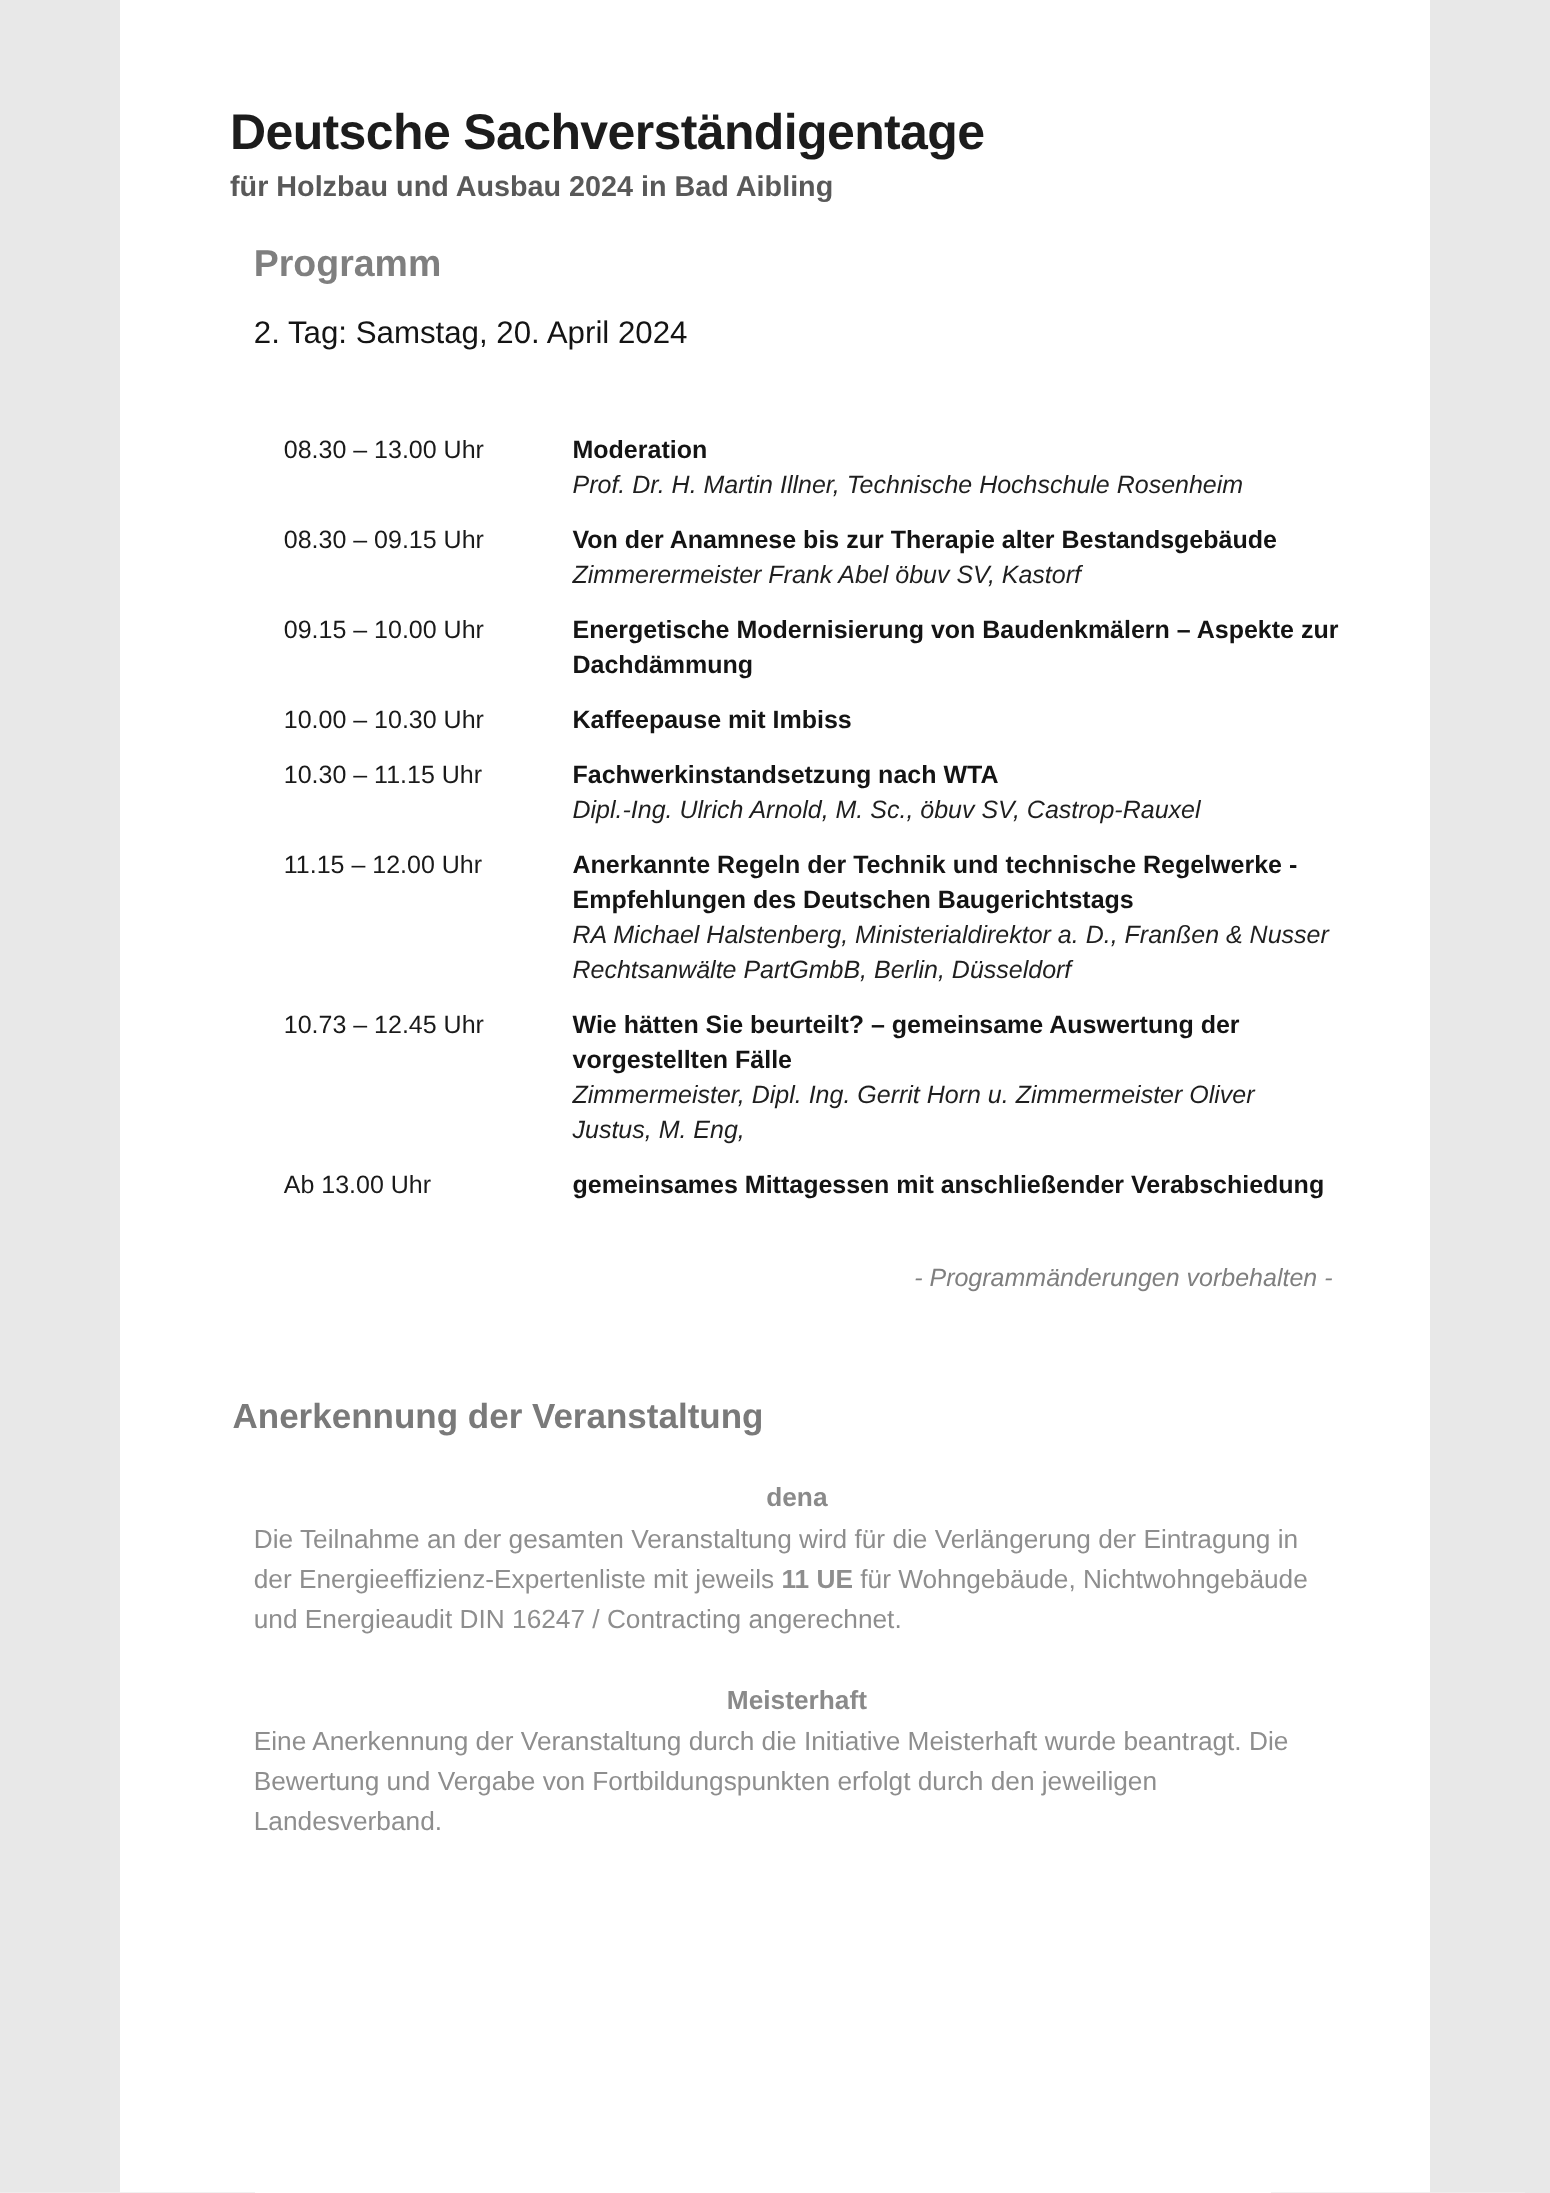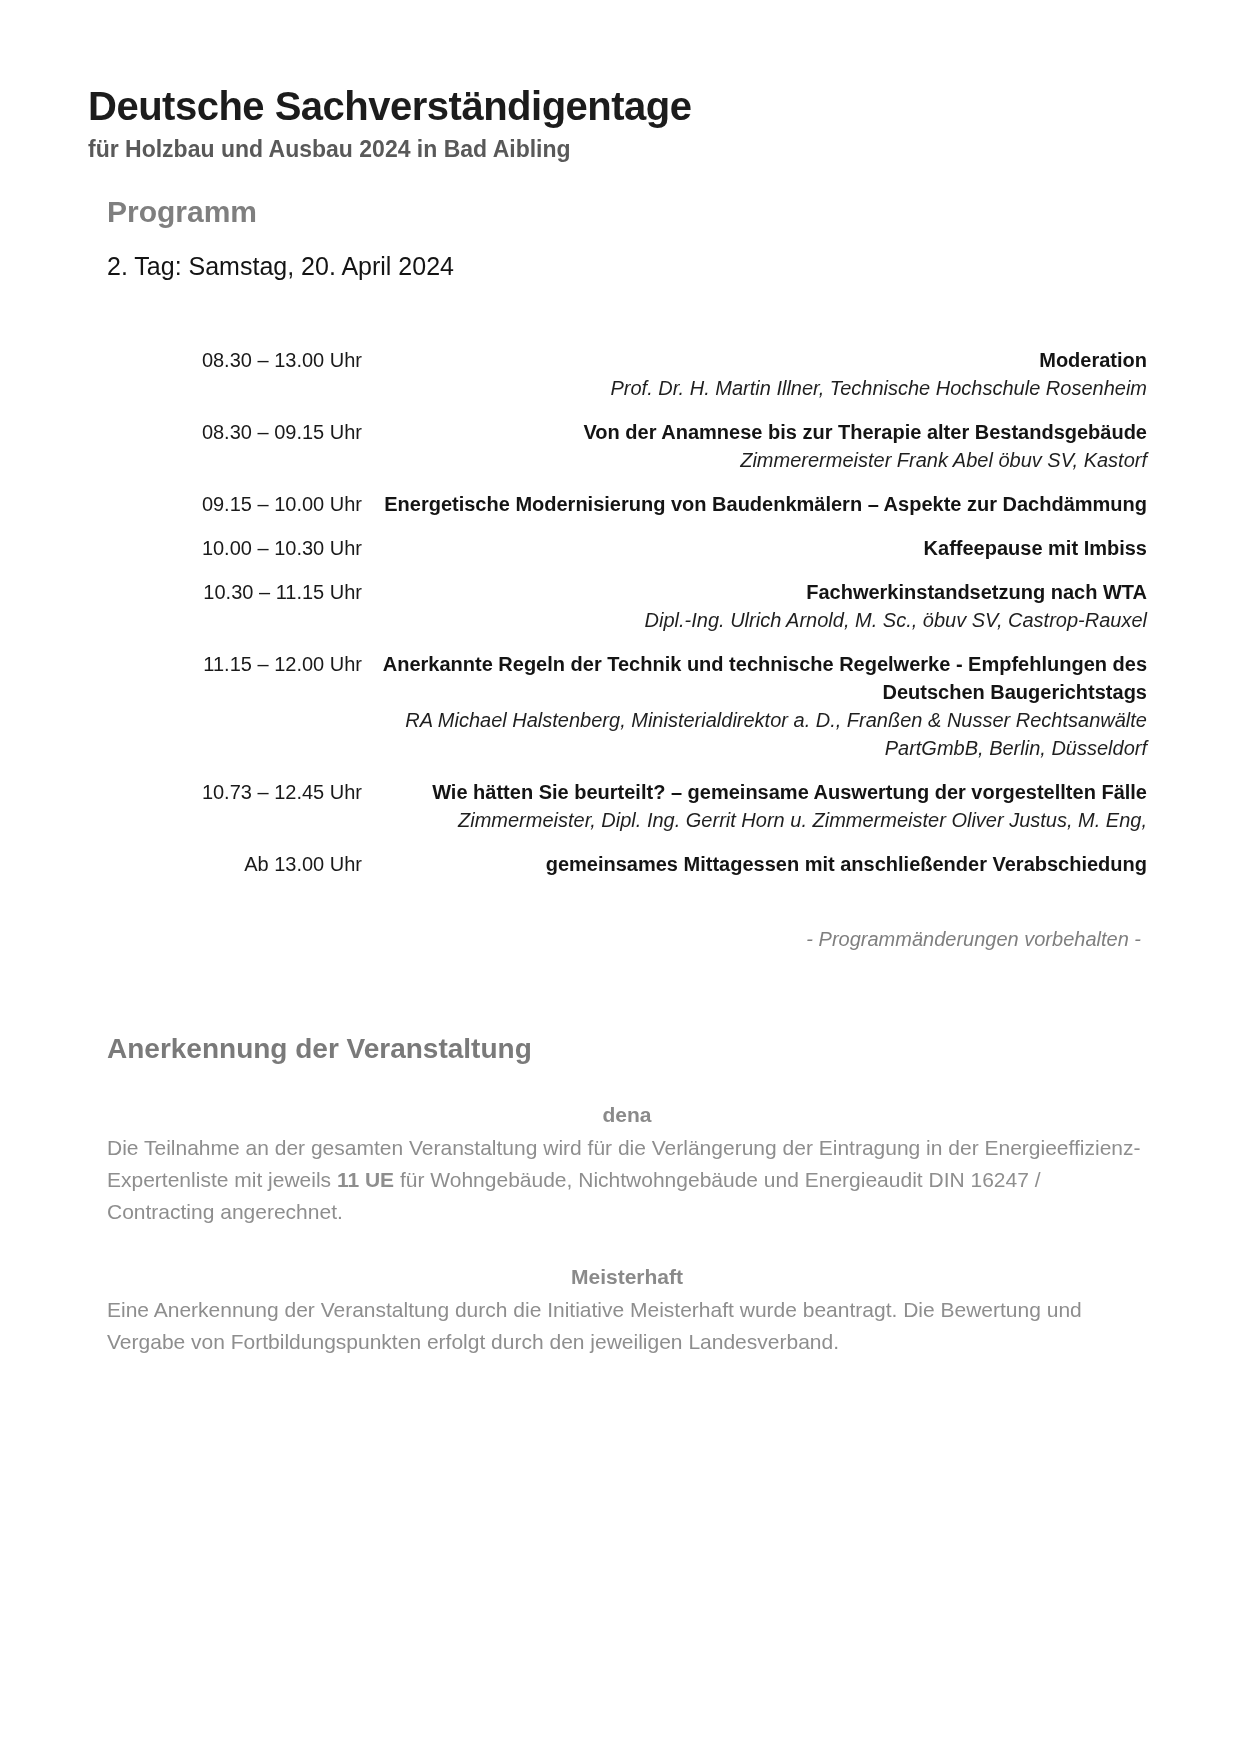--- a/index.html
+++ b/index.html
@@ -1,24 +1,24 @@
 <!DOCTYPE html>
 <html><head>
 <meta charset="utf-8">
 <style>
   html, body { margin: 0; padding: 0; background: #e8e8e8; }
   .page {
     position: relative;
-    width: 1240px;
+    width: 1048px;
     height: 1754px;
     margin: 0 auto;
     background: #ffffff;
     overflow: hidden;
     box-sizing: border-box;
-    padding: 0 93px 0 88px;
+    padding: 0 72px 0 88px;
     font-family: "Liberation Sans", "DejaVu Sans", sans-serif;
     color: #1a1a1a;
   }
   
   .doc-title {
     margin: 82px 0 0 0;
     font-size: 40px;
     line-height: 48px;
     font-weight: bold;
     color: #1c1c1c;
@@ -48,21 +48,20 @@
   }
   
   .schedule {
     margin: 64px 0 0 43px;
     font-size: 20px;
     line-height: 28px;
   }
   .schedule-row {
     display: flex;
     margin-bottom: 16px;
-    text-align: right;
   }
   .time-slot {
     flex: 0 0 231px;
     color: #1a1a1a;
   }
   .talk {
     flex: 1 1 auto;
     min-width: 0;
   }
   .talk-title { font-weight: bold; color: #141414; }
@@ -70,21 +69,21 @@
   .change-note {
     margin: 48px 6px 0 0;
     text-align: right;
     font-style: italic;
     font-size: 20px;
     line-height: 26px;
     color: #7f7f7f;
   }
   
   .recognition-heading {
-    margin: 80px 0 0 19px;
+    margin: 80px 0 0 2px;
     font-size: 28px;
     line-height: 34px;
     font-weight: bold;
     color: #7a7a7a;
   }
   .recognition-block {
     margin: 36px 0 0 19px;
     color: #8e8e8e;
     font-size: 21px;
     line-height: 32px;

